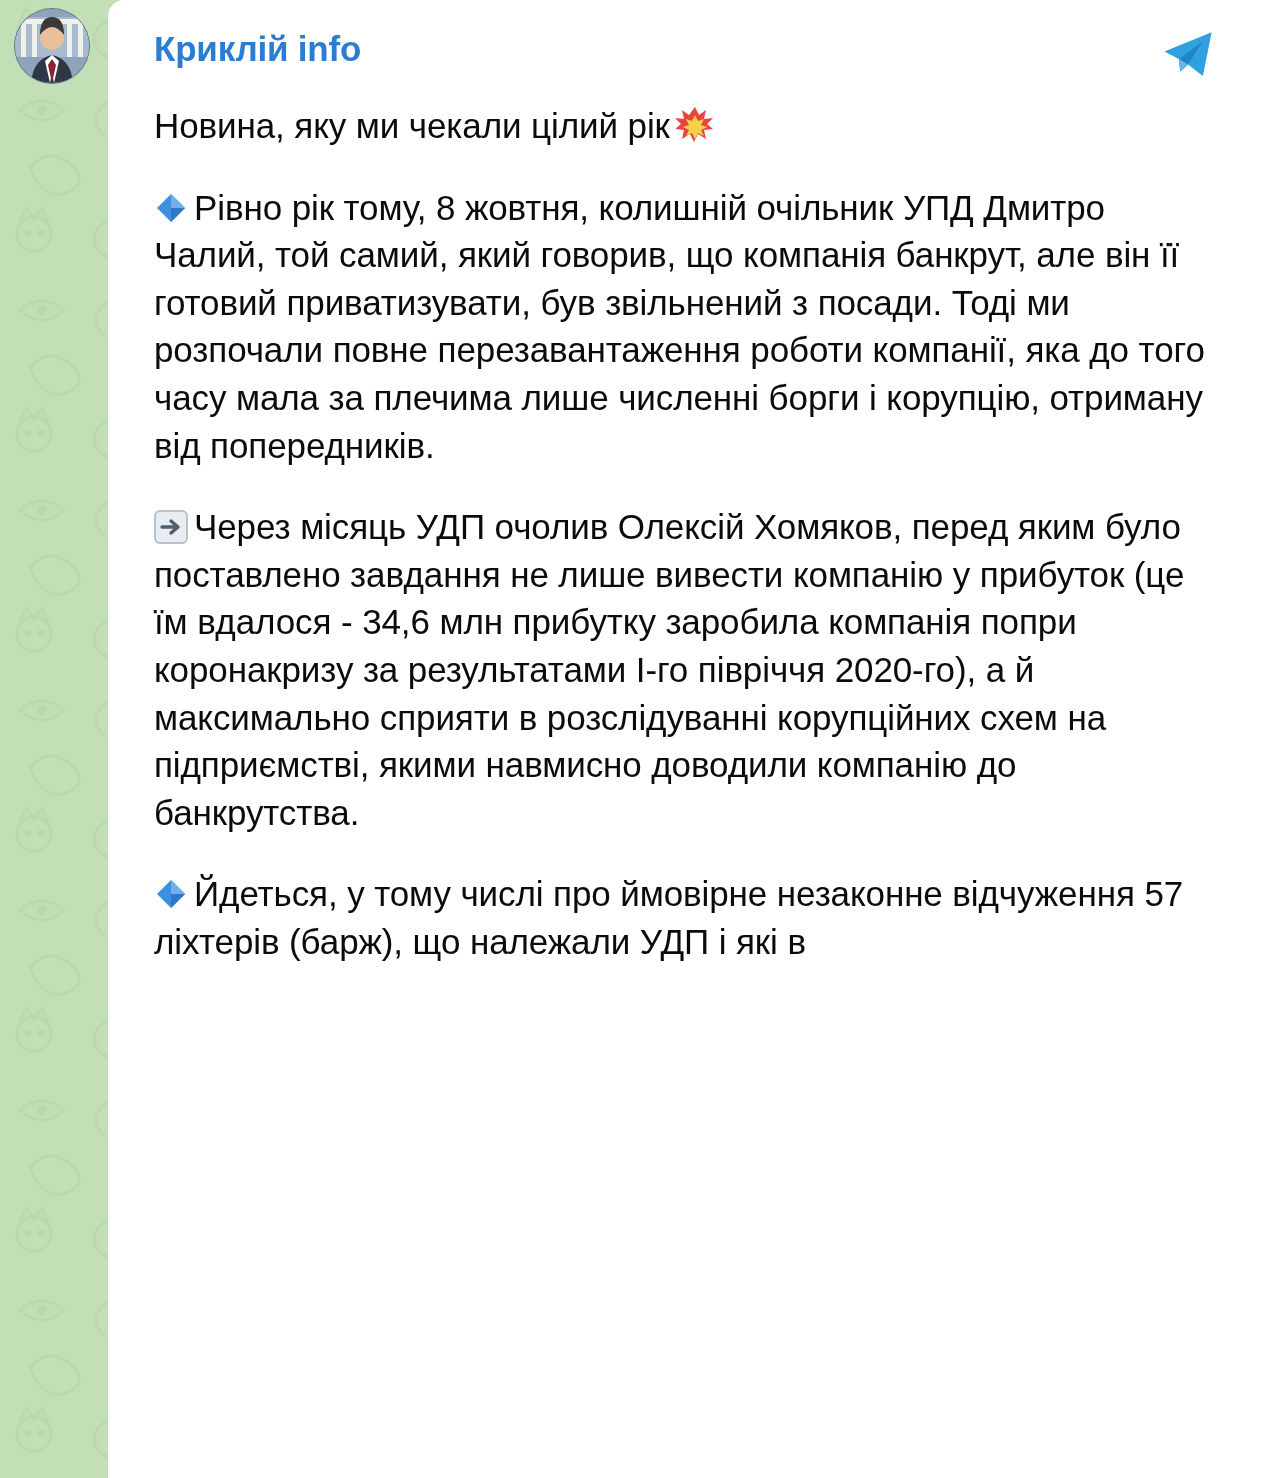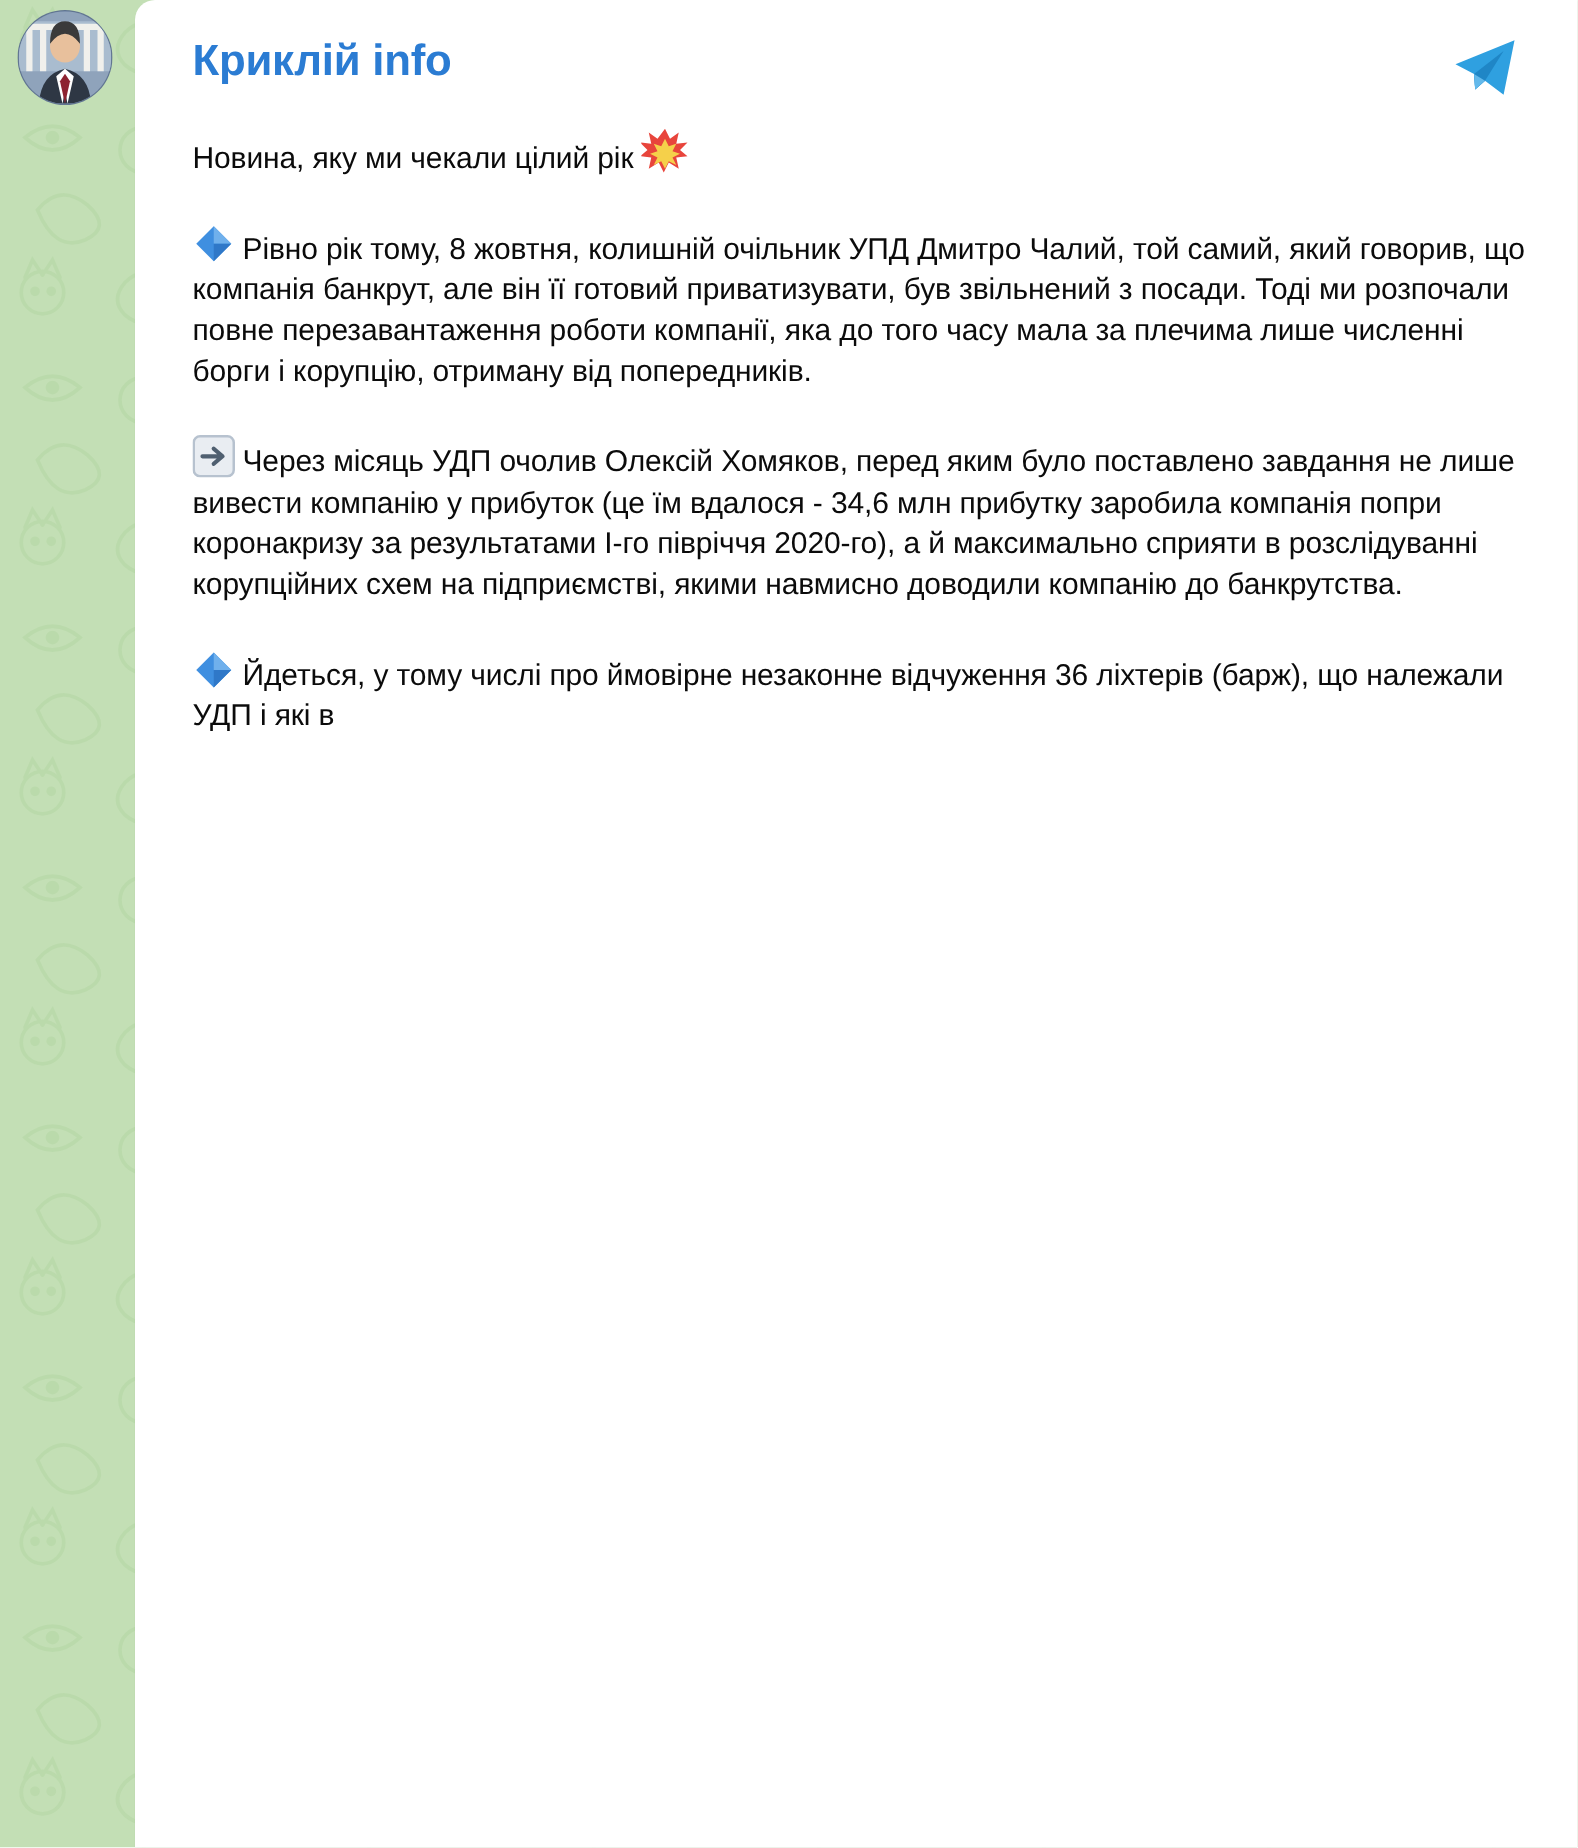--- a/index.html
+++ b/index.html
@@ -73,21 +73,21 @@
   .tg-logo {
     width: 56px;
     height: 56px;
     margin-top: -4px;
     margin-right: 4px;
     flex: none;
   }
 
   .msg-text {
     margin-top: 20px;
-    font-size: 24px;
+    font-size: 35px;
     line-height: 1.36;
     color: #0b0b0b;
     letter-spacing: -0.1px;
     word-wrap: break-word;
   }
   .para { margin: 0 0 34px 0; }
   .para:last-child { margin-bottom: 0; }
 
   
   .ico {
@@ -188,18 +188,18 @@
               <rect x="1" y="1" width="32" height="32" rx="5" fill="#e9edf2" stroke="#b7c2cf" stroke-width="2"></rect>
               <path d="M8 17 L21 17 M17 11 L24 17 L17 23" fill="none" stroke="#4f5f70" stroke-width="3.4" stroke-linecap="round" stroke-linejoin="round"></path>
             </svg></span><span>Через місяць УДП очолив Олексій Хомяков, перед яким було поставлено завдання не лише вивести компанію у прибуток (це їм вдалося - 34,6 млн прибутку заробила компанія попри коронакризу за результатами I-го півріччя 2020-го), а й максимально сприяти в розслідуванні корупційних схем на підприємстві, якими навмисно доводили компанію до банкрутства.</span>
       </p>
 
       <p class="para">
         <span class="ico"><svg viewBox="0 0 34 34" aria-hidden="true">
               <path d="M17 3 L31 17 L17 31 L3 17 Z" fill="#3f8fe0"></path>
               <path d="M17 3 L31 17 L17 17 Z" fill="#6fb0ec"></path>
               <path d="M17 17 L31 17 L17 31 Z" fill="#2f78c8"></path>
-            </svg></span><span>Йдеться, у тому числі про ймовірне незаконне відчуження 36 ліхтерів (барж), що належали УДП і які в</span>
+            </svg></span><span>Йдеться, у тому числі про ймовірне незаконне відчуження 57 ліхтерів (барж), що належали УДП і які в</span>
       </p>
 
     </div>
   </div>
 </div>
 
 </body></html>

